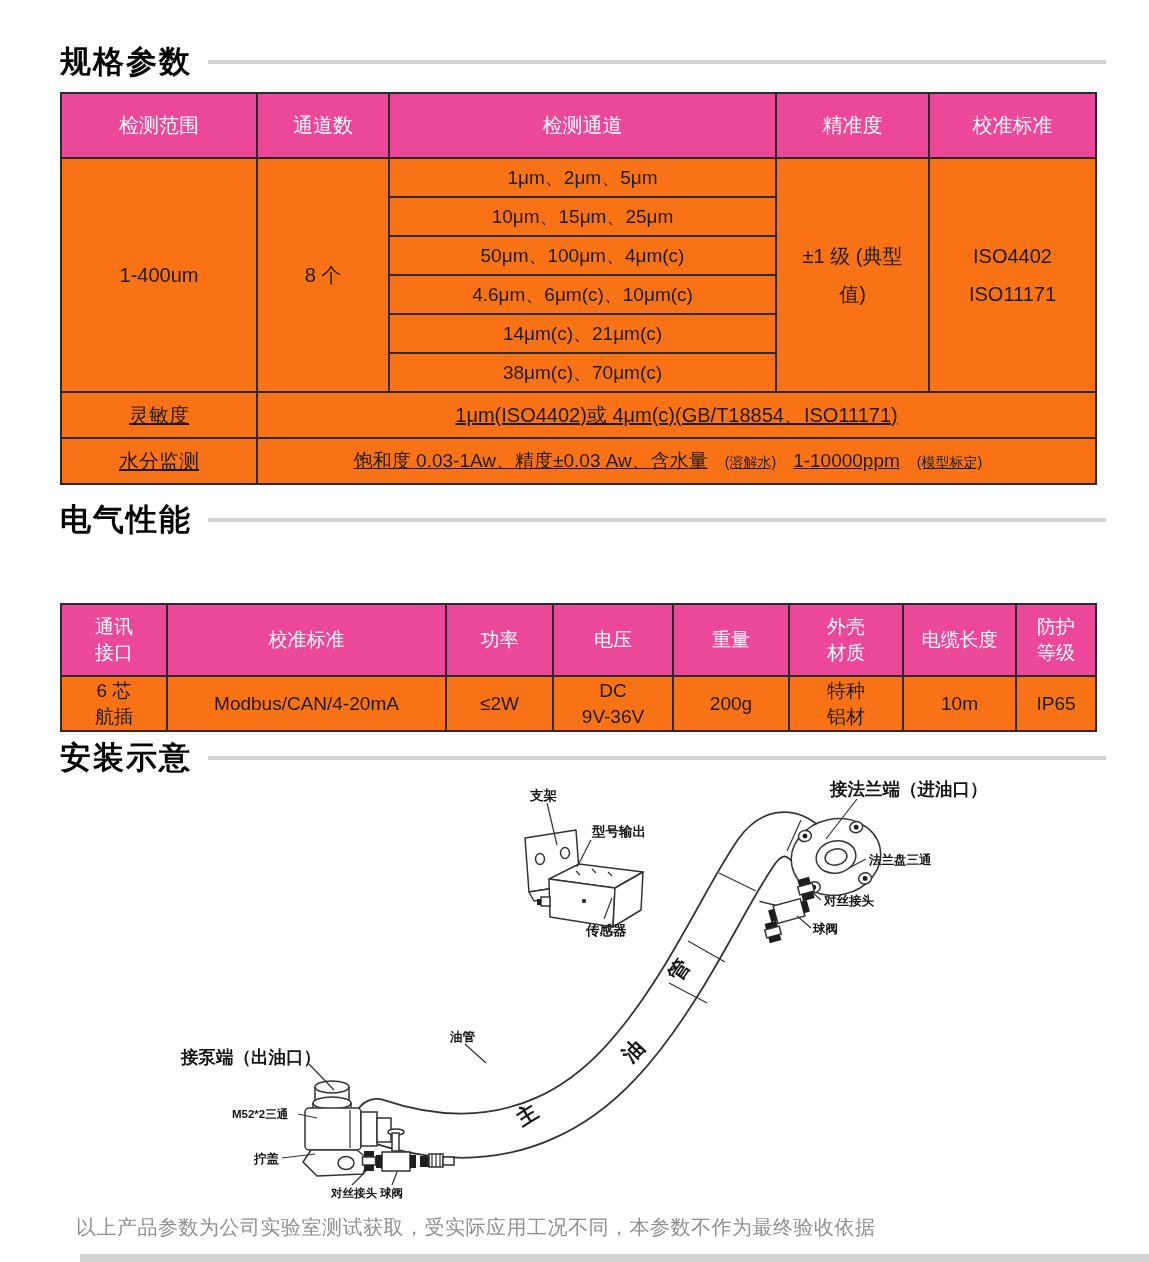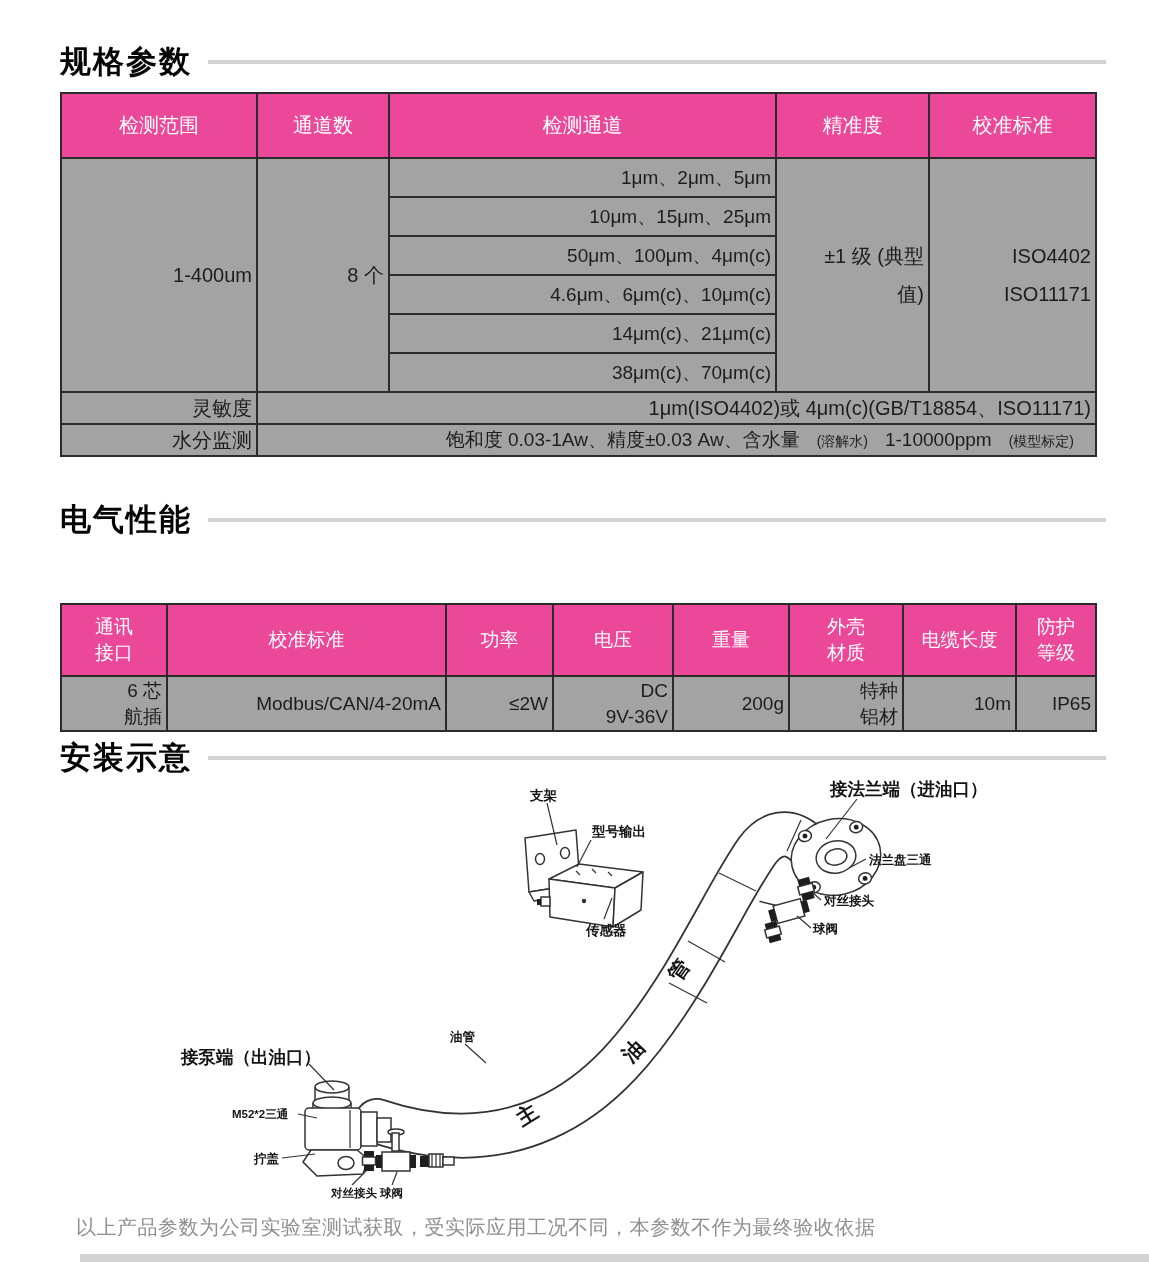--- a/index.html
+++ b/index.html
@@ -12,26 +12,26 @@
 
   
   .sec-head { left:60px; width:1046px; display:flex; align-items:center; }
   .sec-title { font-size:31px; font-weight:700; color:#050505; letter-spacing:2px; line-height:36px; }
   .sec-rule { flex:1; height:4px; background:#d2d2d2; margin-left:16px; }
 
   
   table { border-collapse:collapse; table-layout:fixed; width:1035px; }
   th,td { border:2px solid #2b2b2b; text-align:center; vertical-align:middle; padding:0 4px; }
   th { background:#ec4899; color:#ffffff; font-weight:400; font-size:20px; }
-  td { background:#a3a3a3; color:#1d1d1d; font-size:20px;text-align:right; }
+  td { background:#f97316; color:#1d1d1d; font-size:20px; }
 
   .spec-table thead tr { height:65px; }
   .spec-table tr.ch { height:39px; }
   .spec-table tr.ch td.chcell { font-size:19px; }
-  .spec-table tr.last { height:32px; }
+  .spec-table tr.last { height:46px;text-decoration:underline; }
   .spec-table .stack span { display:block; line-height:38px; }
   .small-note { font-size:14px; margin:0 17px; }
 
   .elec-table thead tr { height:72px; }
   .elec-table tbody tr { height:55px;padding-left:48px; }
   .elec-table th { font-size:19px; }
   .elec-table td { font-size:19px; }
   .elec-table .l { display:block; line-height:26px; }
 
   .footer-note { font-size:20px; color:#8f8f8f; letter-spacing:0.5px; }

